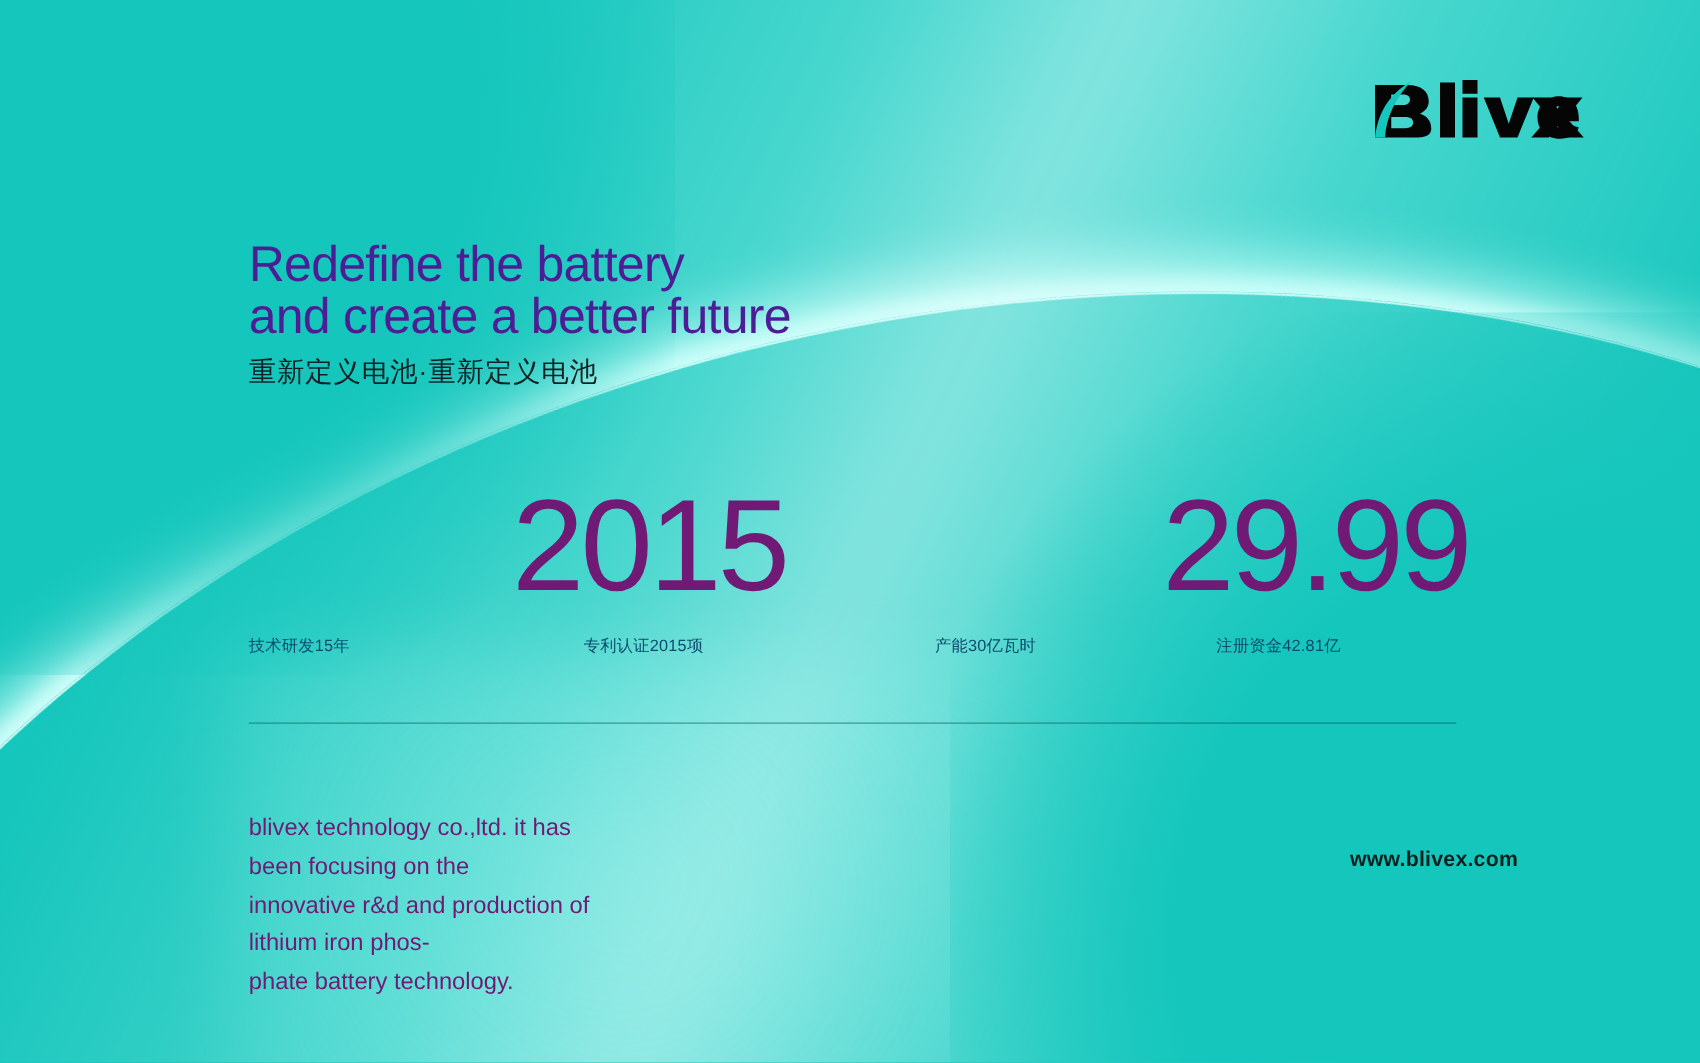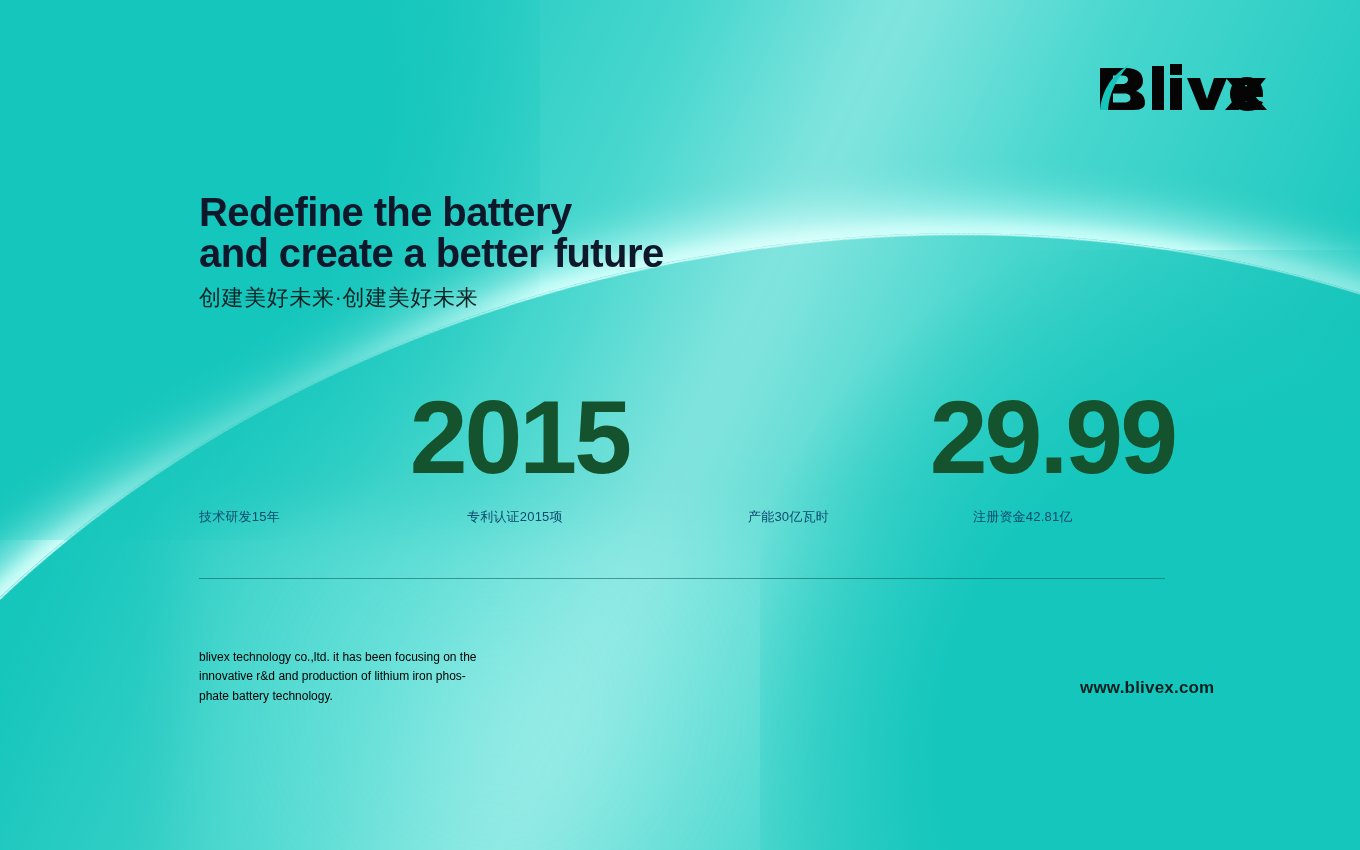--- a/index.html
+++ b/index.html
@@ -91,43 +91,43 @@
   
   .logo {
     position:absolute; right:92px; top:62px;
     display:flex; align-items:center;
   }
   .logo svg { display:block; }
 
   
   .headline {
     position:absolute; left:199px; top:192px;
-    color:#0f172a;
+    color:#4c1d95;
     font-size:40px;
-    font-weight:bold;
+    font-weight:normal;
     letter-spacing:-0.6px;
     line-height:1.03;
     white-space:pre-line;
   }
   .subhead {
     position:absolute; left:199px; top:283px;
     color:#0e2224;
     font-size:22px;
     letter-spacing:.6px;
     font-weight:400;
   }
 
   
   .stats { position:absolute; left:199px; top:386px; width:976px; }
   .stat-row { position:relative; height:100px; }
   .stat { position:absolute; bottom:0; }
   .stat-num {
     font-size:104px;
-    font-weight:bold;
-    color:#14532d;
+    font-weight:normal;
+    color:#701a75;
     letter-spacing:-3px;
     line-height:.92;
     text-align:right;
     white-space:nowrap;
   }
   .labels { position:relative; height:22px; margin-top:22px; }
   .stat-label {
     position:absolute; top:0;
     font-size:13px;
     color:#0c4a6e;
@@ -137,23 +137,23 @@
 
   .divider {
     position:absolute; left:199px; top:578px;
     width:966px; height:1px;
     background:rgba(8,90,88,.55);
   }
 
   .blurb {
     position:absolute; left:199px; top:648px;
     width:300px;
-    font-size:12px;
+    font-size:19px;
     line-height:1.62;
-    color:#000000;
+    color:#701a75;
     white-space:pre-line;
   }
 
   .website {
     position:absolute; left:1080px; top:678px;
     font-size:17px;
     font-weight:bold;
     color:#07201f;
     letter-spacing:.2px;
   }
@@ -197,21 +197,21 @@
                  C165 46 159 49 152 49 C141 49 134 42 134 32 Z
                  M146 28 L156 28 C155 25 154 23 151 23 C148 23 147 25 146 28 Z"></path>
 
         <path d="M168 16 L182 16 L188 25 L194 16 L208 16 L195 32 L209 48 L195 48 L188 39 L181 48 L167 48 L181 32 Z" transform="translate(-38,0)"></path>
       </g>
     </svg>
   </div>
 
   <div class="headline">Redefine the battery
 and create a better future</div>
-  <div class="subhead">创建美好未来·创建美好未来</div>
+  <div class="subhead">重新定义电池·重新定义电池</div>
 
   <div class="stats">
     <div class="stat-row">
       <div class="stat" style="right:546px">
         <div class="stat-num">2015</div>
       </div>
       <div class="stat" style="right:0px">
         <div class="stat-num">29.99</div>
       </div>
     </div>

